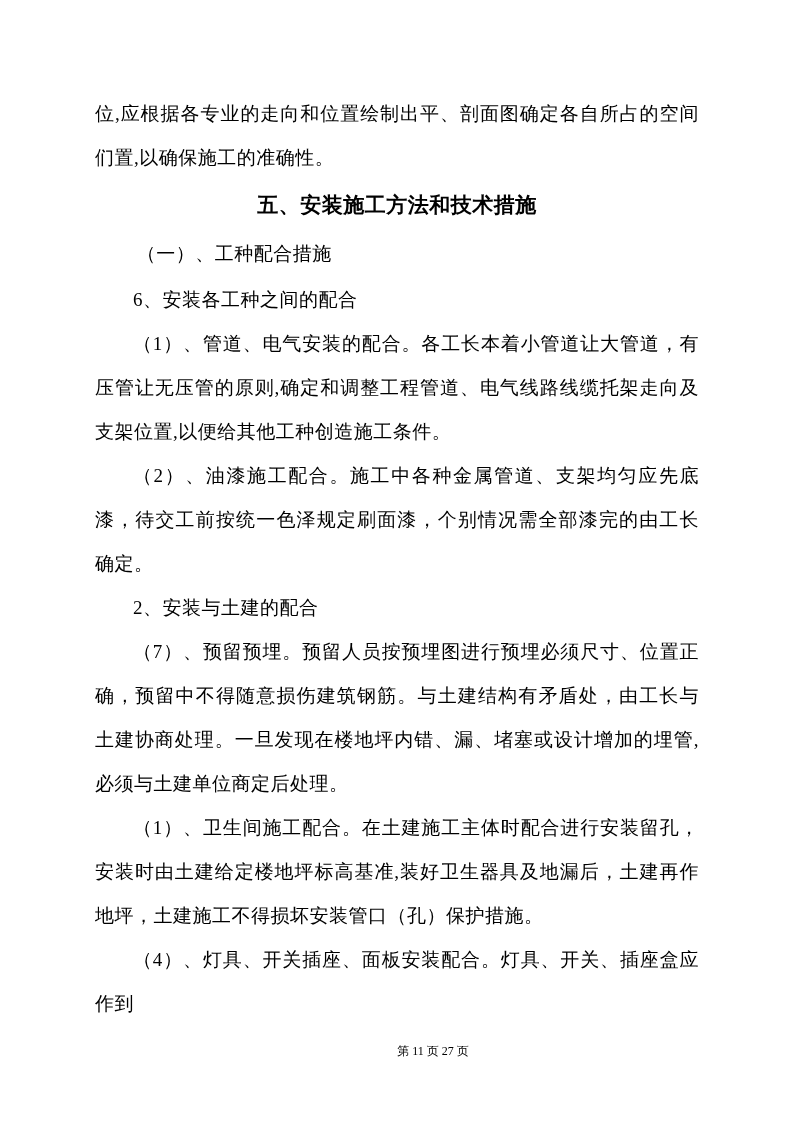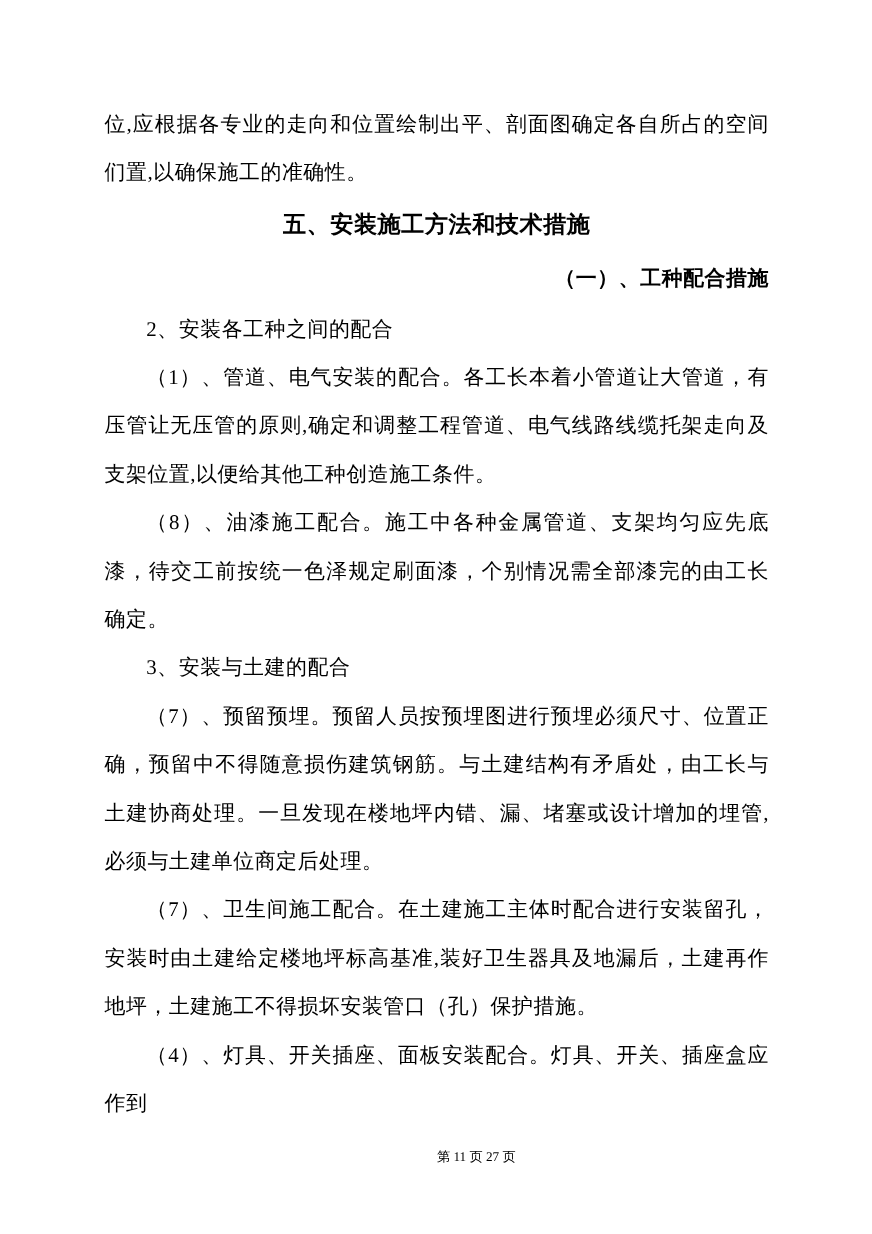--- a/index.html
+++ b/index.html
@@ -43,25 +43,25 @@
   p.h1 {
     font-family: "Liberation Sans", "DejaVu Sans", sans-serif;
     font-weight: bold;
     font-size: 21px;
     line-height: 50px;
     text-indent: 0;
     text-align: center;
   }
   p.h2 {
     font-family: "Liberation Sans", "DejaVu Sans", sans-serif;
-    font-weight: bold;
+    font-weight: normal;
     font-size: 19px;
     line-height: 48px;
     text-indent: 2.2em;
-    text-align: right;
+    text-align: left;
   }
   .footer {
     position: absolute;
     bottom: 62px;
     left: 0;
     width: 100%;
     text-align: center;
     font-size: 12px;
     font-family: Liberation Serif, serif;
     color: #000000;
@@ -69,22 +69,22 @@
   }
 </style>
 </head>
 <body>
 
 <div class="page">
   <div class="content">
     <p class="p-cont">位,应根据各专业的走向和位置绘制出平、剖面图确定各自所占的空间们置,以确保施工的准确性。</p>
     <p class="h1">五、安装施工方法和技术措施</p>
     <p class="h2">（一）、工种配合措施</p>
-    <p class="item">2、安装各工种之间的配合</p>
+    <p class="item">6、安装各工种之间的配合</p>
     <p class="p-body">（1）、管道、电气安装的配合。各工长本着小管道让大管道，有压管让无压管的原则,确定和调整工程管道、电气线路线缆托架走向及支架位置,以便给其他工种创造施工条件。</p>
-    <p class="p-body">（8）、油漆施工配合。施工中各种金属管道、支架均匀应先底漆，待交工前按统一色泽规定刷面漆，个别情况需全部漆完的由工长确定。</p>
-    <p class="item">3、安装与土建的配合</p>
+    <p class="p-body">（2）、油漆施工配合。施工中各种金属管道、支架均匀应先底漆，待交工前按统一色泽规定刷面漆，个别情况需全部漆完的由工长确定。</p>
+    <p class="item">2、安装与土建的配合</p>
     <p class="p-body">（7）、预留预埋。预留人员按预埋图进行预埋必须尺寸、位置正确，预留中不得随意损伤建筑钢筋。与土建结构有矛盾处，由工长与土建协商处理。一旦发现在楼地坪内错、漏、堵塞或设计增加的埋管,必须与土建单位商定后处理。</p>
-    <p class="p-body">（7）、卫生间施工配合。在土建施工主体时配合进行安装留孔，安装时由土建给定楼地坪标高基准,装好卫生器具及地漏后，土建再作地坪，土建施工不得损坏安装管口（孔）保护措施。</p>
+    <p class="p-body">（1）、卫生间施工配合。在土建施工主体时配合进行安装留孔，安装时由土建给定楼地坪标高基准,装好卫生器具及地漏后，土建再作地坪，土建施工不得损坏安装管口（孔）保护措施。</p>
     <p class="p-body">（4）、灯具、开关插座、面板安装配合。灯具、开关、插座盒应作到</p>
   </div>
   <div class="footer">第 11 页 27 页</div>
 </div>
 
 </body></html>

